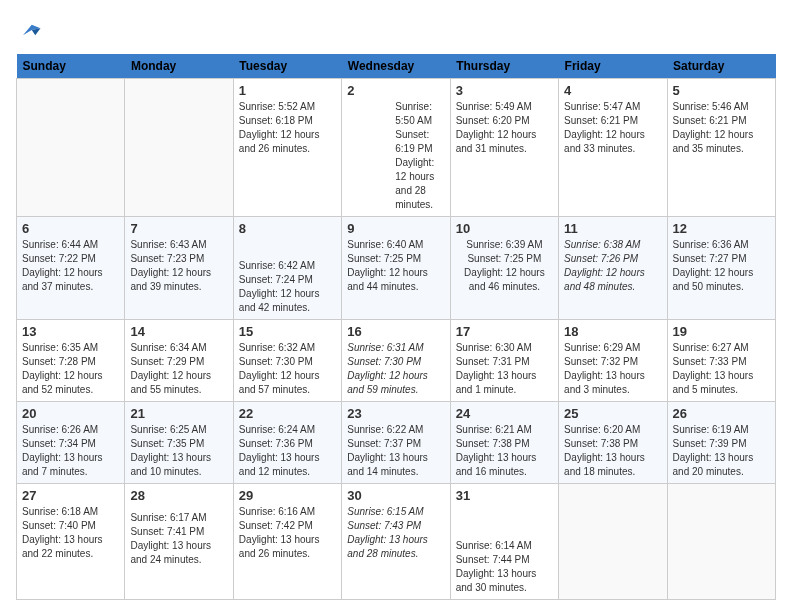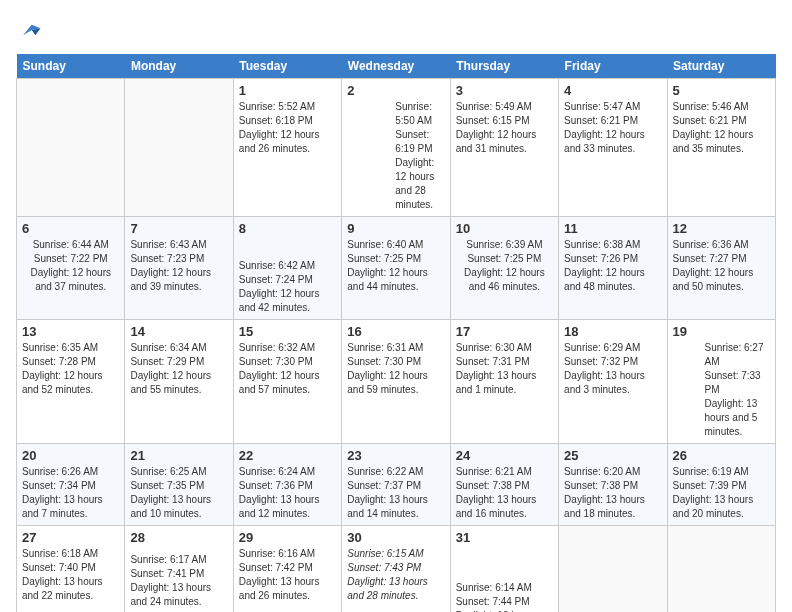--- a/index.html
+++ b/index.html
@@ -44,21 +44,21 @@
       font-size: 15px;
       color: #555;
     }
     table {
       width: 100%;
       border-collapse: collapse;
       font-size: 11px;
     }
     th {
       background: #3a7dc9;
-      color: #ffffff;
+      color: #000000;
       padding: 5px 6px;
       text-align: left;
       font-size: 12px;
       font-weight: bold;
     }
     td {
       border: 1px solid #ccc;
       vertical-align: top;
       padding: 4px 5px;
       min-height: 70px;
@@ -136,40 +136,40 @@
         </td>
         <td>
           <div class="day-num">2</div>
           <div class="day-info" style="white-space: pre-line; margin-left: 48px;">Sunrise: 5:50 AM
 Sunset: 6:19 PM
 Daylight: 12 hours and 28 minutes.</div>
         </td>
         <td>
           <div class="day-num">3</div>
           <div class="day-info" style="white-space: pre-line;">Sunrise: 5:49 AM
-Sunset: 6:15 PM
+Sunset: 6:20 PM
 Daylight: 12 hours and 31 minutes.</div>
         </td>
         <td>
           <div class="day-num">4</div>
           <div class="day-info" style="white-space: pre-line;">Sunrise: 5:47 AM
 Sunset: 6:21 PM
 Daylight: 12 hours and 33 minutes.</div>
         </td>
         <td>
           <div class="day-num">5</div>
           <div class="day-info" style="white-space: pre-line;">Sunrise: 5:46 AM
 Sunset: 6:21 PM
 Daylight: 12 hours and 35 minutes.</div>
         </td>
       </tr>
       <tr>
         <td>
           <div class="day-num">6</div>
-          <div class="day-info" style="white-space: pre-line; text-align: center;">Sunrise: 6:44 AM
+          <div class="day-info" style="white-space: pre-line;">Sunrise: 6:44 AM
 Sunset: 7:22 PM
 Daylight: 12 hours and 37 minutes.</div>
         </td>
         <td>
           <div class="day-num">7</div>
           <div class="day-info" style="white-space: pre-line;">Sunrise: 6:43 AM
 Sunset: 7:23 PM
 Daylight: 12 hours and 39 minutes.</div>
         </td>
         <td>
@@ -185,21 +185,21 @@
 Daylight: 12 hours and 44 minutes.</div>
         </td>
         <td>
           <div class="day-num">10</div>
           <div class="day-info" style="white-space: pre-line; text-align: center;">Sunrise: 6:39 AM
 Sunset: 7:25 PM
 Daylight: 12 hours and 46 minutes.</div>
         </td>
         <td>
           <div class="day-num">11</div>
-          <div class="day-info" style="white-space: pre-line;">Sunrise: 6:38 AM
+          <div class="day-info" style="white-space: pre-line; font-style: italic;">Sunrise: 6:38 AM
 Sunset: 7:26 PM
 Daylight: 12 hours and 48 minutes.</div>
         </td>
         <td>
           <div class="day-num">12</div>
           <div class="day-info" style="white-space: pre-line;">Sunrise: 6:36 AM
 Sunset: 7:27 PM
 Daylight: 12 hours and 50 minutes.</div>
         </td>
       </tr>
@@ -217,39 +217,39 @@
 Daylight: 12 hours and 55 minutes.</div>
         </td>
         <td>
           <div class="day-num">15</div>
           <div class="day-info" style="white-space: pre-line;">Sunrise: 6:32 AM
 Sunset: 7:30 PM
 Daylight: 12 hours and 57 minutes.</div>
         </td>
         <td>
           <div class="day-num">16</div>
-          <div class="day-info" style="white-space: pre-line;">Sunrise: 6:31 AM
+          <div class="day-info" style="white-space: pre-line; font-style: italic;">Sunrise: 6:31 AM
 Sunset: 7:30 PM
 Daylight: 12 hours and 59 minutes.</div>
         </td>
         <td>
           <div class="day-num">17</div>
           <div class="day-info" style="white-space: pre-line;">Sunrise: 6:30 AM
 Sunset: 7:31 PM
 Daylight: 13 hours and 1 minute.</div>
         </td>
         <td>
           <div class="day-num">18</div>
           <div class="day-info" style="white-space: pre-line;">Sunrise: 6:29 AM
 Sunset: 7:32 PM
 Daylight: 13 hours and 3 minutes.</div>
         </td>
         <td>
           <div class="day-num">19</div>
-          <div class="day-info" style="white-space: pre-line; margin-left: 32px;">Sunrise: 6:27 AM
+          <div class="day-info" style="white-space: pre-line;">Sunrise: 6:27 AM
 Sunset: 7:33 PM
 Daylight: 13 hours and 5 minutes.</div>
         </td>
       </tr>
       <tr>
         <td>
           <div class="day-num">20</div>
           <div class="day-info" style="white-space: pre-line;">Sunrise: 6:26 AM
 Sunset: 7:34 PM
 Daylight: 13 hours and 7 minutes.</div>

